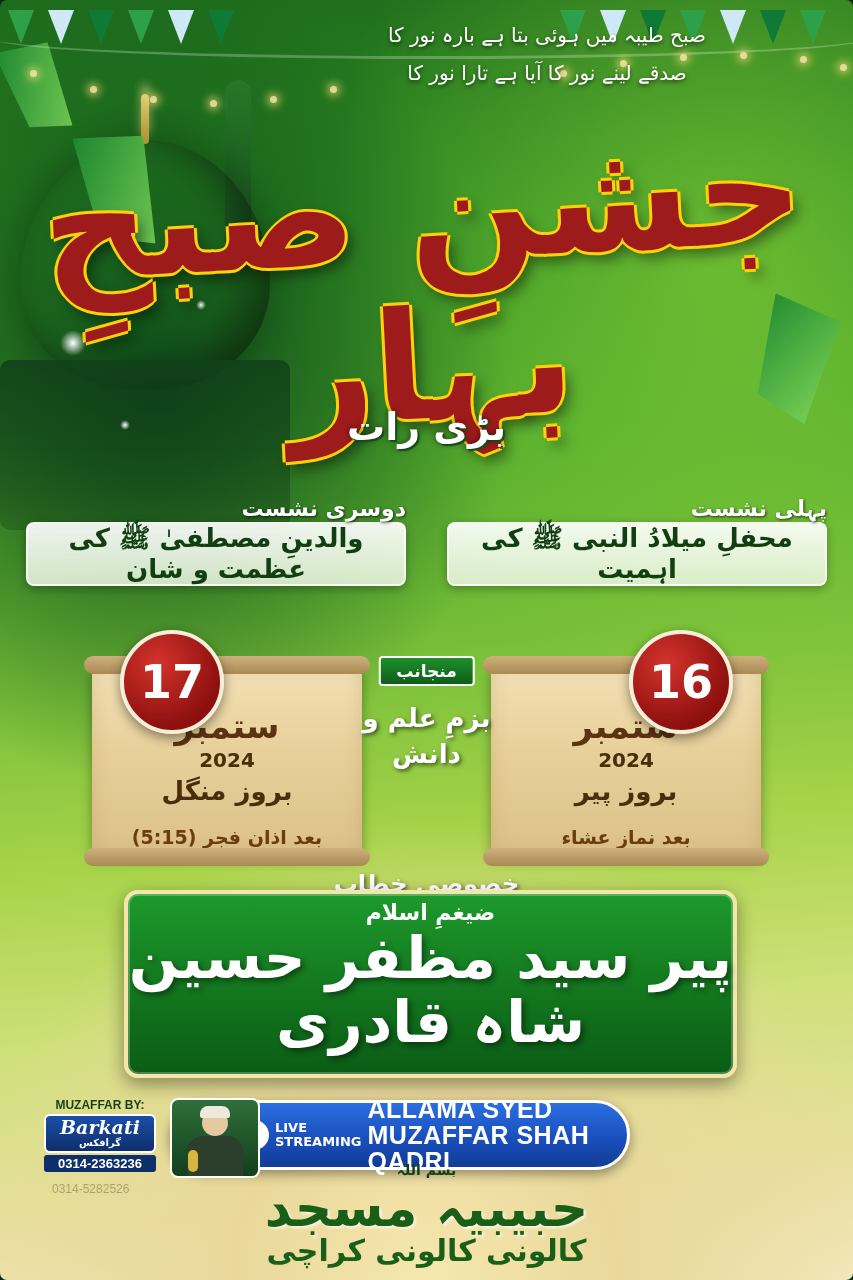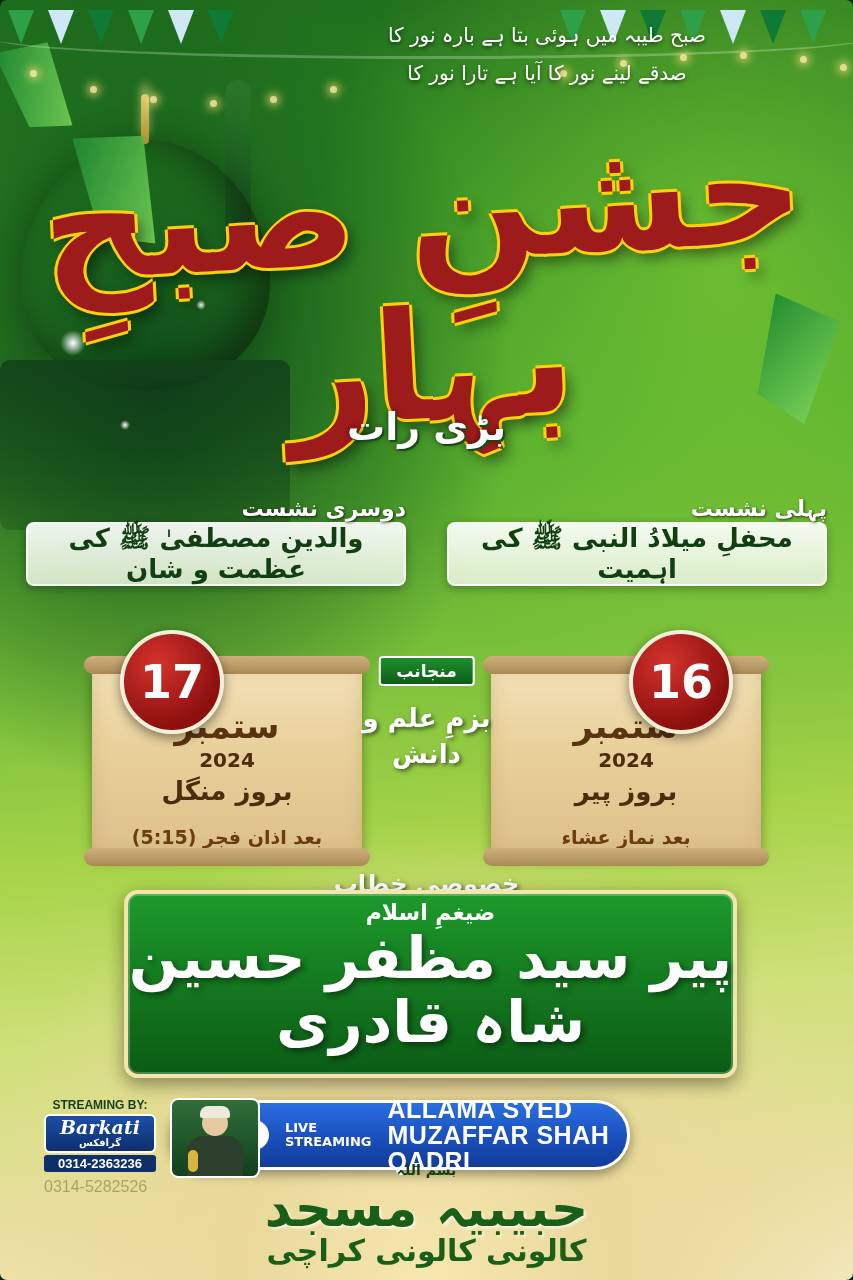--- a/index.html
+++ b/index.html
@@ -397,21 +397,21 @@
     top: 1100px;
     left: 170px;
     width: 460px;
     height: 70px;
     border-radius: 35px;
     background: linear-gradient(180deg, #2b6fe0 0%, #1a4fbd 55%, #123c96 100%);
     border: 3px solid #ffffff;
     box-shadow: 0 4px 12px rgba(0,0,0,0.4);
     display: flex;
     align-items: center;
-    gap: 16px;
+    gap: 6px;
     padding-left: 66px;
     box-sizing: border-box;
   }
   .fb-icon {
     width: 30px;
     height: 30px;
     border-radius: 50%;
     background: #ffffff;
     color: #1a4fbd;
     font-family: "DejaVu Sans", sans-serif;
@@ -561,25 +561,25 @@
   }
   .footer-sub {
     color: #1a5f18;
     font-family: "DejaVu Sans", sans-serif;
     font-size: 30px;
     font-weight: bold;
     margin-top: -6px;
   }
   .ghost-text {
     position: absolute;
-    left: 44px;
+    left: 52px;
     bottom: 84px;
     color: rgba(30,60,30,0.35);
     font-family: "Liberation Sans", sans-serif;
-    font-size: 16px;
+    font-size: 12px;
   }
 </style>
 </head>
 <body>
 
 <div class="poster">
 
   <div class="mosque">
     <div class="minaret"></div>
     <div class="dome"></div>
@@ -684,21 +684,21 @@
     </div>
   </div>
   <div class="speaker-photo">
     <div class="sp-body"></div>
     <div class="sp-head"></div>
     <div class="sp-cap"></div>
     <div class="sp-mic"></div>
   </div>
 
   <div class="designed">
-    <div class="designed-label">STREAMING BY:</div>
+    <div class="designed-label">MUZAFFAR BY:</div>
     <div class="designed-logo">
       <span>Barkati</span>
       <small>گرافکس</small>
     </div>
     <div class="designed-phone">0314-2363236</div>
   </div>
   <div class="ghost-text">0314-5282526</div>
 
   <div class="footer">
     <div class="footer-badge">بسم اللہ</div>

